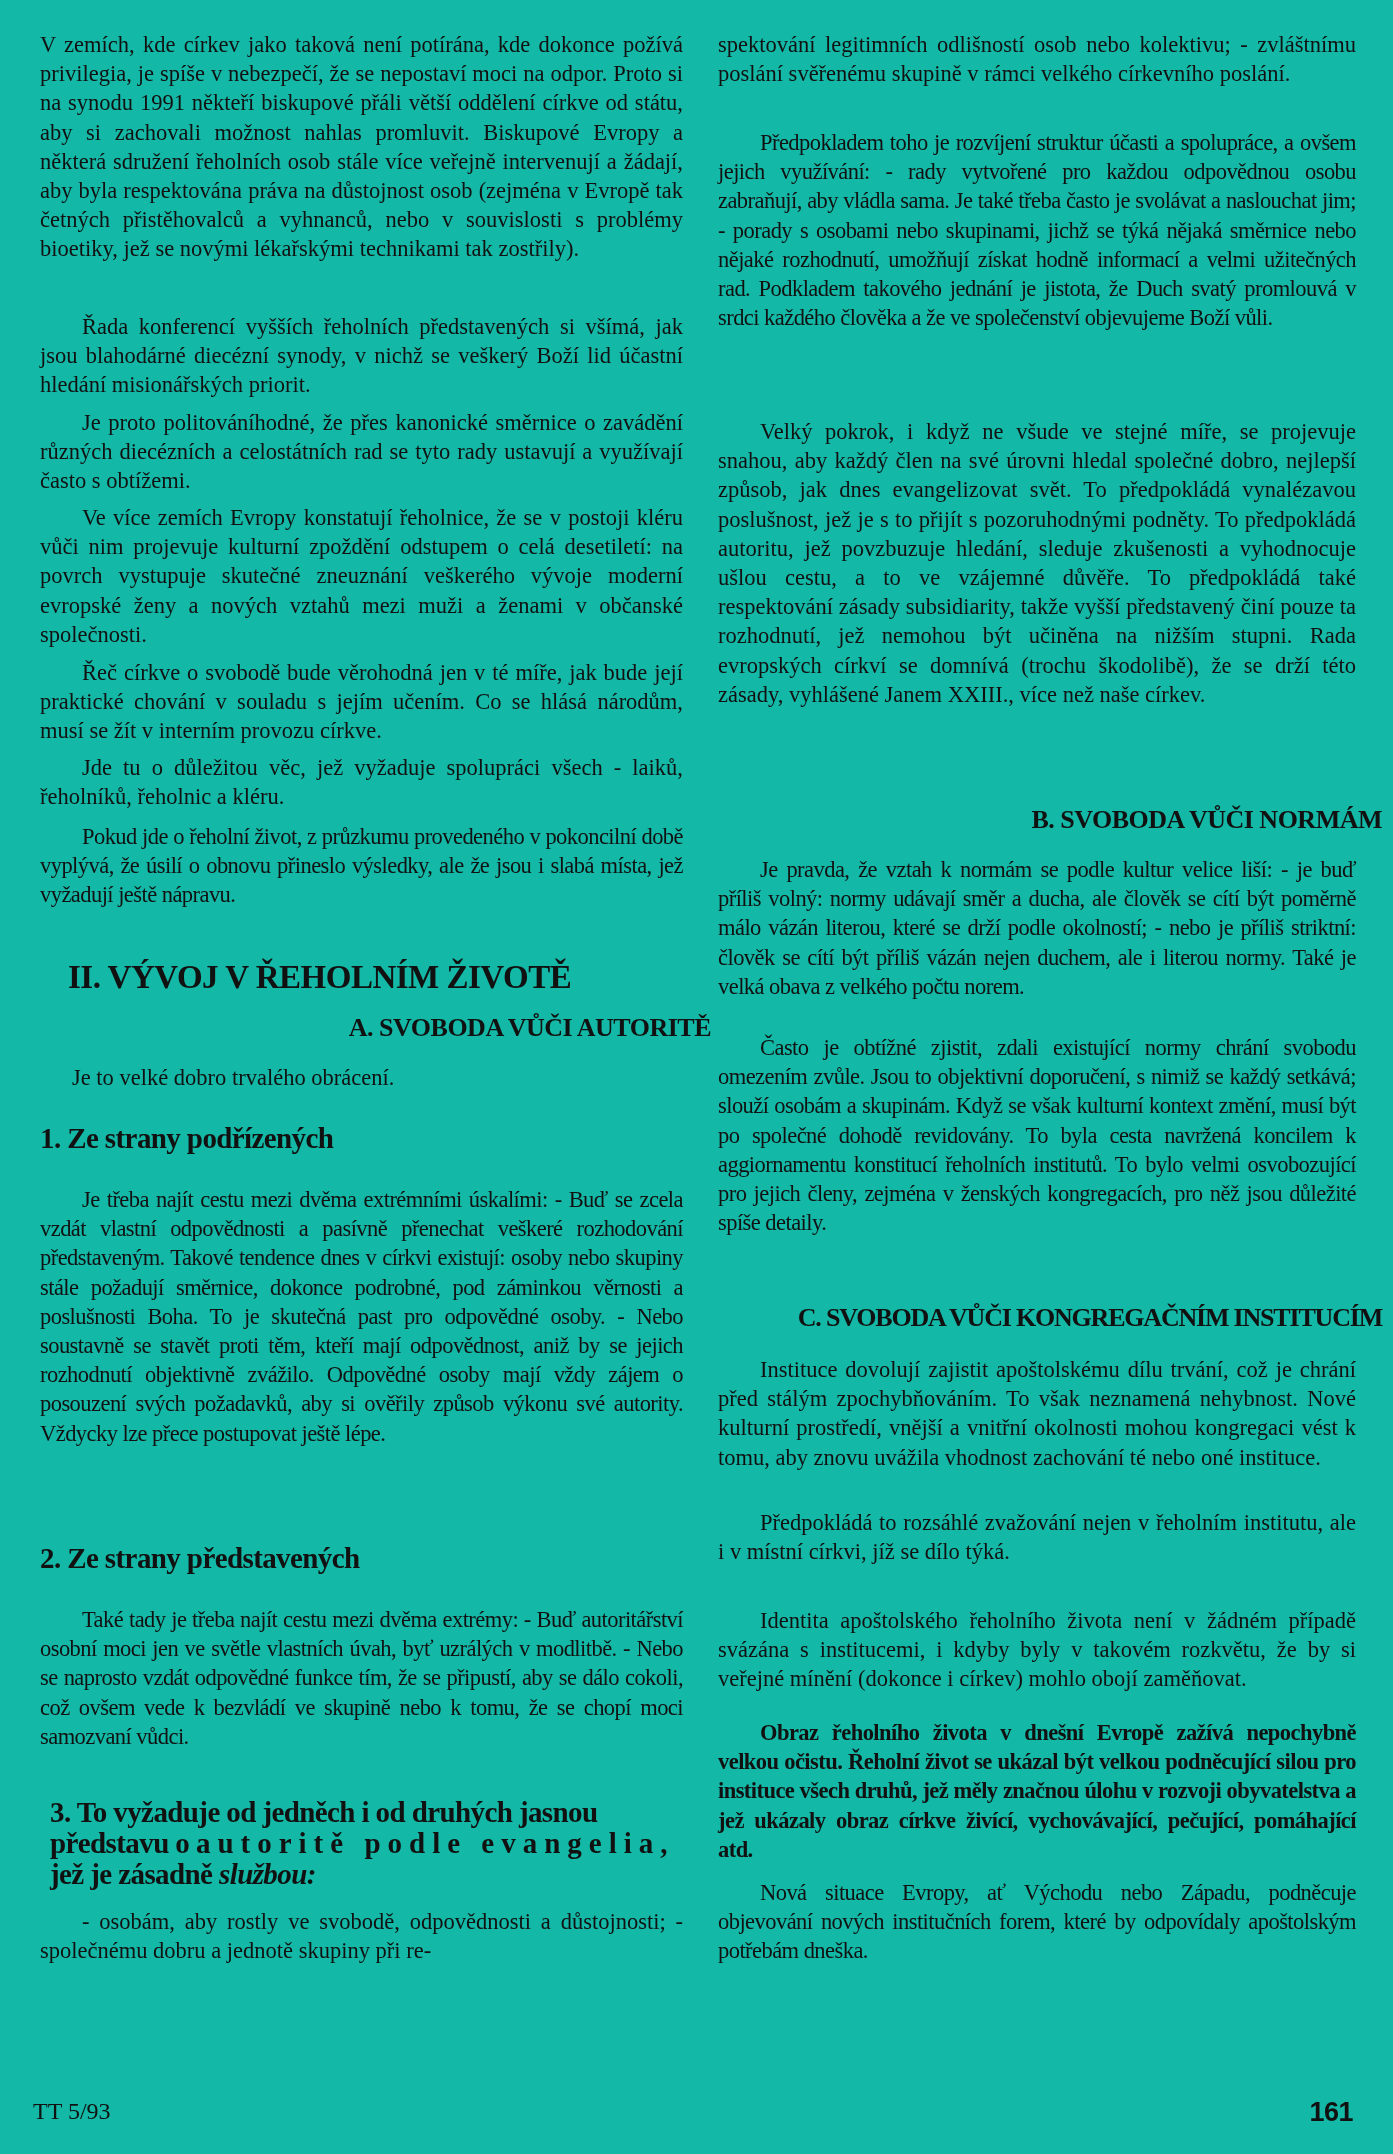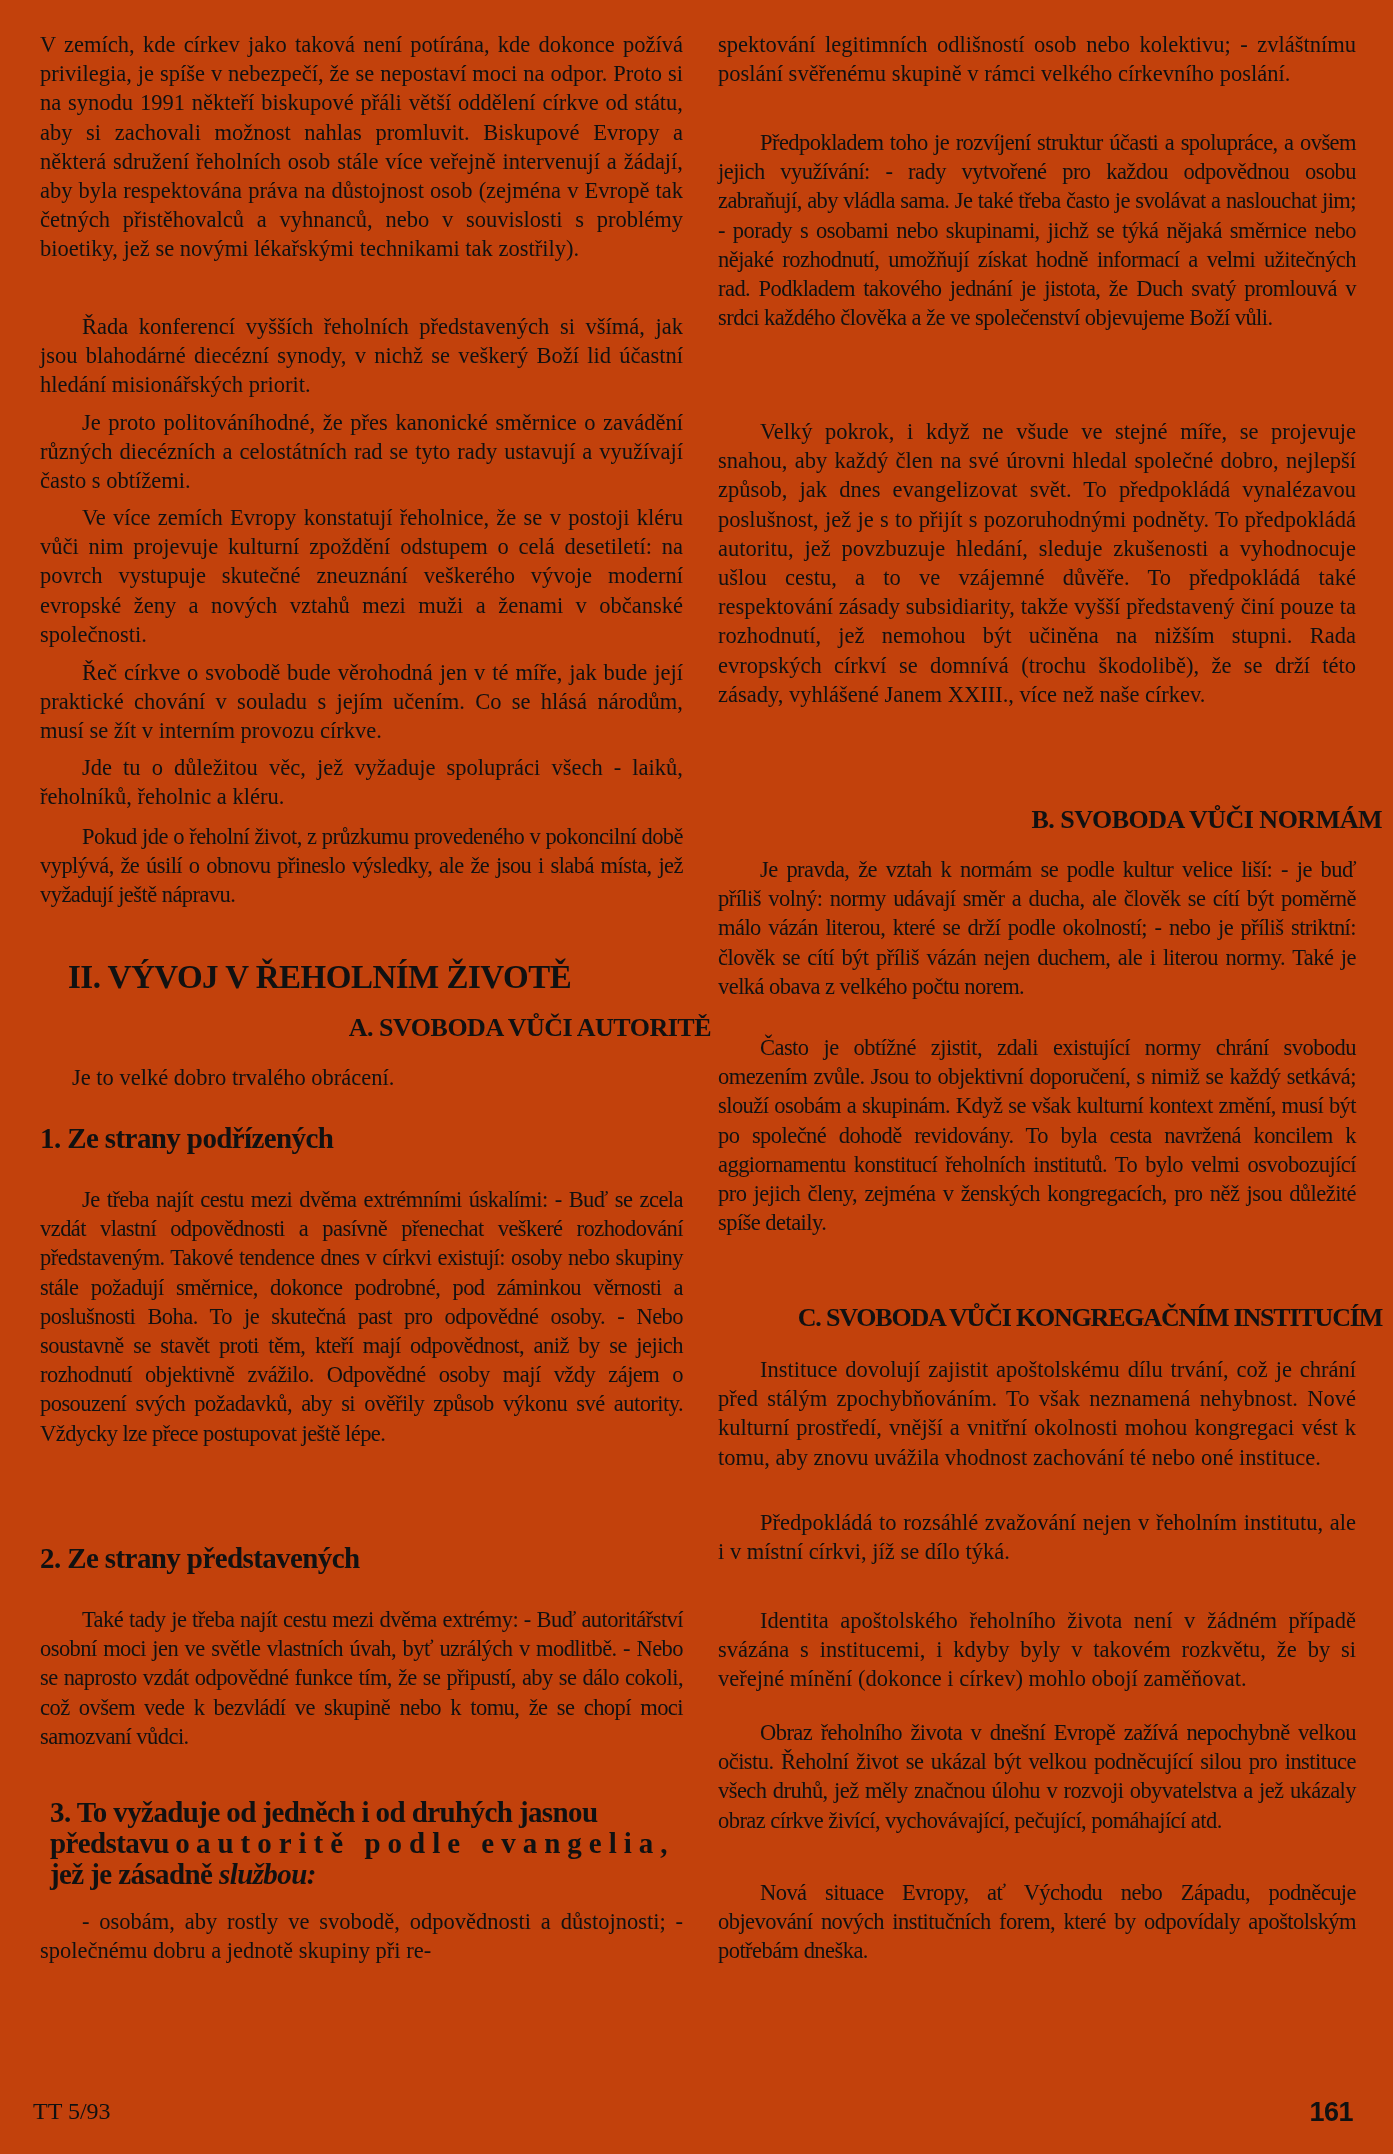--- a/index.html
+++ b/index.html
@@ -1,17 +1,17 @@
 <!DOCTYPE html>
 <html><head>
   <meta charset="utf-8">
   <style>
     html, body { margin: 0; padding: 0; background: #ffffff; }
     body { width: 1393px; height: 2154px; position: relative; overflow: hidden; color: #111; }
-    .page { position: absolute; left: 0; top: 0; width: 1393px; height: 2154px; background: #c2410c; }
+    .page { position: absolute; left: 0; top: 0; width: 1393px; height: 2154px; background: #14b8a6; }
     .blk { position: absolute; font-family: "Liberation Serif", "DejaVu Serif", serif; font-size: 22.5px; line-height: 29.2px; text-align: justify; margin: 0; }
     .left { left: 40px; width: 643px; }
     .right { left: 718px; width: 638px; }
     .ind { text-indent: 42px; }
     .cond { letter-spacing: -0.55px; }
     .h-main { font-family: "Liberation Serif", serif; font-weight: bold; font-size: 33px; line-height: 38px; letter-spacing: -0.5px; text-align: left; }
     .h-sec { font-family: "Liberation Serif", serif; font-weight: bold; font-size: 26px; line-height: 30px; letter-spacing: -0.5px; text-align: right; }
     .h-sub { font-family: "Liberation Serif", serif; font-weight: bold; font-size: 29px; line-height: 34px; letter-spacing: -0.6px; text-align: left; }
     .h-3 { font-family: "Liberation Serif", serif; font-weight: bold; font-size: 29px; line-height: 31px; letter-spacing: -0.6px; text-align: left; }
     .spaced { letter-spacing: 7px; }
@@ -54,18 +54,18 @@
   <p class="blk right ind" style="top:417px;">Velký pokrok, i když ne všude ve stejné míře, se projevuje snahou, aby každý člen na své úrovni hledal společné dobro, nejlepší způsob, jak dnes evangelizovat svět. To předpokládá vynalézavou poslušnost, jež je s to přijít s pozoruhodnými podněty. To předpokládá autoritu, jež povzbuzuje hledání, sleduje zkušenosti a vyhodnocuje ušlou cestu, a to ve vzájemné důvěře. To předpokládá také respektování zásady subsidiarity, takže vyšší představený činí pouze ta rozhodnutí, jež nemohou být učiněna na nižším stupni. Rada evropských církví se domnívá (trochu škodolibě), že se drží této zásady, vyhlášené Janem XXIII., více než naše církev.</p>
 
   <h2 class="blk right h-sec" style="top:805px; left:744px;">B. SVOBODA VŮČI NORMÁM</h2>
   <p class="blk right ind cond" style="top:855px;">Je pravda, že vztah k normám se podle kultur velice liší: - je buď příliš volný: normy udávají směr a ducha, ale člověk se cítí být poměrně málo vázán literou, které se drží podle okolností; - nebo je příliš striktní: člověk se cítí být příliš vázán nejen duchem, ale i literou normy. Také je velká obava z velkého počtu norem.</p>
   <p class="blk right ind cond" style="top:1033px;">Často je obtížné zjistit, zdali existující normy chrání svobodu omezením zvůle. Jsou to objektivní doporučení, s nimiž se každý setkává; slouží osobám a skupinám. Když se však kulturní kontext změní, musí být po společné dohodě revidovány. To byla cesta navržená koncilem k aggiornamentu konstitucí řeholních institutů. To bylo velmi osvobozující pro jejich členy, zejména v ženských kongregacích, pro něž jsou důležité spíše detaily.</p>
 
   <h2 class="blk right h-sec" style="top:1303px; left:744px; letter-spacing:-1.2px;">C. SVOBODA VŮČI KONGREGAČNÍM INSTITUCÍM</h2>
   <p class="blk right ind" style="top:1355px;">Instituce dovolují zajistit apoštolskému dílu trvání, což je chrání před stálým zpochybňováním. To však neznamená nehybnost. Nové kulturní prostředí, vnější a vnitřní okolnosti mohou kongregaci vést k tomu, aby znovu uvážila vhodnost zachování té nebo oné instituce.</p>
   <p class="blk right ind" style="top:1508px;">Předpokládá to rozsáhlé zvažování nejen v řeholním institutu, ale i v místní církvi, jíž se dílo týká.</p>
   <p class="blk right ind" style="top:1598px;margin-top:8px;">Identita apoštolského řeholního života není v žádném případě svázána s institucemi, i kdyby byly v takovém rozkvětu, že by si veřejné mínění (dokonce i církev) mohlo obojí zaměňovat.</p>
-  <p class="blk right ind cond" style="top:1718px;">Obraz řeholního života v dnešní Evropě zažívá nepochybně velkou očistu. Řeholní život se ukázal být velkou podněcující silou pro instituce všech druhů, jež měly značnou úlohu v rozvoji obyvatelstva a jež ukázaly obraz církve živící, vychovávající, pečující, pomáhající atd.</p>
+  <p class="blk right ind cond" style="top:1718px;font-weight:bold;">Obraz řeholního života v dnešní Evropě zažívá nepochybně velkou očistu. Řeholní život se ukázal být velkou podněcující silou pro instituce všech druhů, jež měly značnou úlohu v rozvoji obyvatelstva a jež ukázaly obraz církve živící, vychovávající, pečující, pomáhající atd.</p>
   <p class="blk right ind cond" style="top:1878px;">Nová situace Evropy, ať Východu nebo Západu, podněcuje objevování nových institučních forem, které by odpovídaly apoštolským potřebám dneška.</p>
 
   <div class="footer-left">TT 5/93</div>
   <div class="footer-right">161</div>
 </div>
 
 </body></html>

